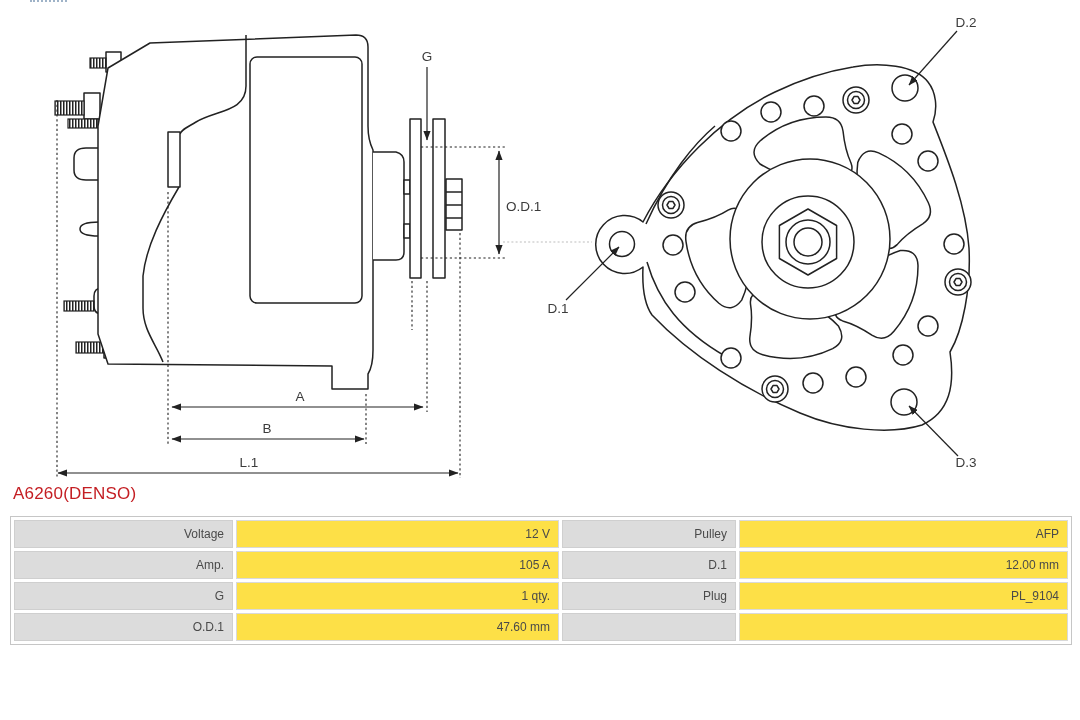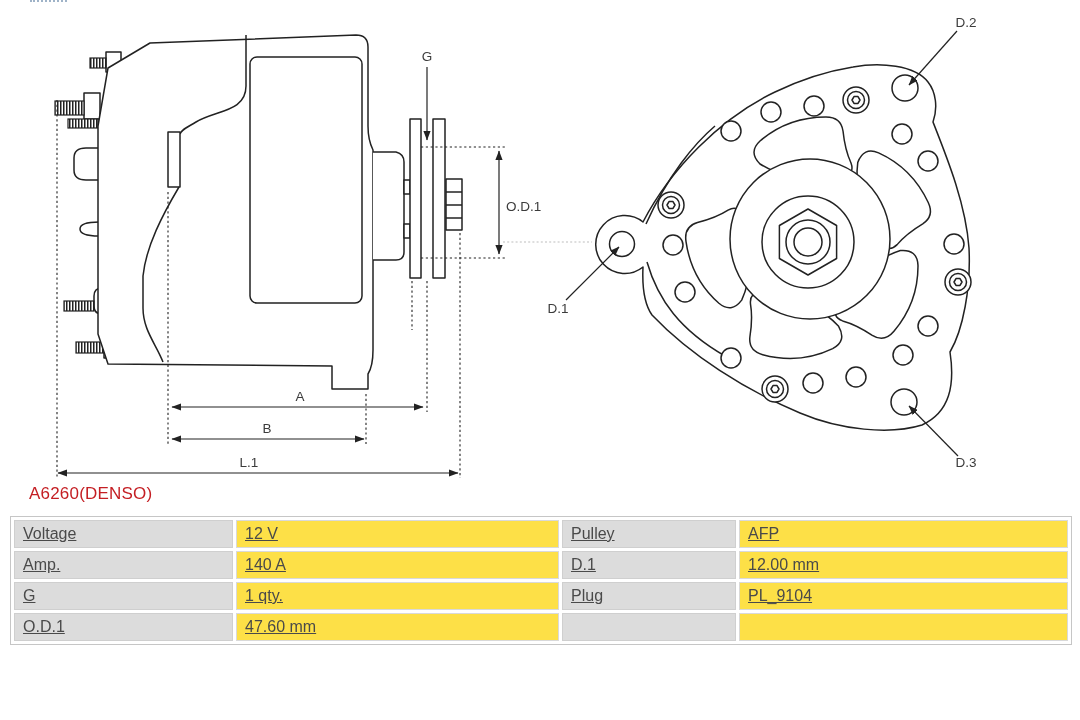--- a/index.html
+++ b/index.html
@@ -4,30 +4,30 @@
 <style>
   html,body{margin:0;padding:0;}
   body{
     width:1080px;height:720px;position:relative;background:#ffffff;
     font-family:"Liberation Sans",sans-serif;overflow:hidden;
   }
   #artifact{position:absolute;left:30px;top:0;width:37px;height:0;border-top:2px dotted #9fb3c8;}
   #drawing{position:absolute;left:0;top:0;}
   #part-title{
     position:absolute;left:13px;top:484px;
-    font-size:17px;line-height:20px;color:#c41e23;letter-spacing:.2px;margin-left:16px;
+    font-size:17px;line-height:20px;color:#c41e23;letter-spacing:.2px;
   }
   table#spec{
     position:absolute;left:10px;top:516px;width:1057px;
     border-collapse:separate;border-spacing:3px;background:#ffffff;
     border:1px solid #c6c6c6;table-layout:fixed;
   }
   #spec td{
-    height:26px;font-size:16px;color:#4a4a4a;text-align:left;
-    padding:0 8px;white-space:nowrap;overflow:hidden;text-decoration:underline;
+    height:26px;font-size:12px;color:#4a4a4a;text-align:right;
+    padding:0 8px;white-space:nowrap;overflow:hidden;
   }
   #spec td.lbl{background:#dcdcdc;border:1px solid #cfcfcf;}
   #spec td.val{background:#fde047;border:1px solid #d9d9d9;}
   svg text{fill:#3c3c3c;font-family:"Liberation Sans",sans-serif;font-size:13.5px;}
   .ln{stroke:#222;stroke-width:1.5;fill:none;stroke-linejoin:round;}
   .lnf{stroke:#222;stroke-width:1.5;fill:#fff;stroke-linejoin:round;}
   .dim{stroke:#222;stroke-width:1.2;fill:none;}
   .dot{stroke:#222;stroke-width:1.1;fill:none;stroke-dasharray:2.2,2.6;}
   .cl{stroke:#bdbdbd;stroke-width:1;fill:none;stroke-dasharray:2,2.2;}
 </style>
@@ -182,21 +182,21 @@
   </colgroup>
   <tbody>
     <tr>
       <td class="lbl">Voltage</td>
       <td class="val">12 V</td>
       <td class="lbl">Pulley</td>
       <td class="val">AFP</td>
     </tr>
     <tr>
       <td class="lbl">Amp.</td>
-      <td class="val">140 A</td>
+      <td class="val">105 A</td>
       <td class="lbl">D.1</td>
       <td class="val">12.00 mm</td>
     </tr>
     <tr>
       <td class="lbl">G</td>
       <td class="val">1 qty.</td>
       <td class="lbl">Plug</td>
       <td class="val">PL_9104</td>
     </tr>
     <tr>

